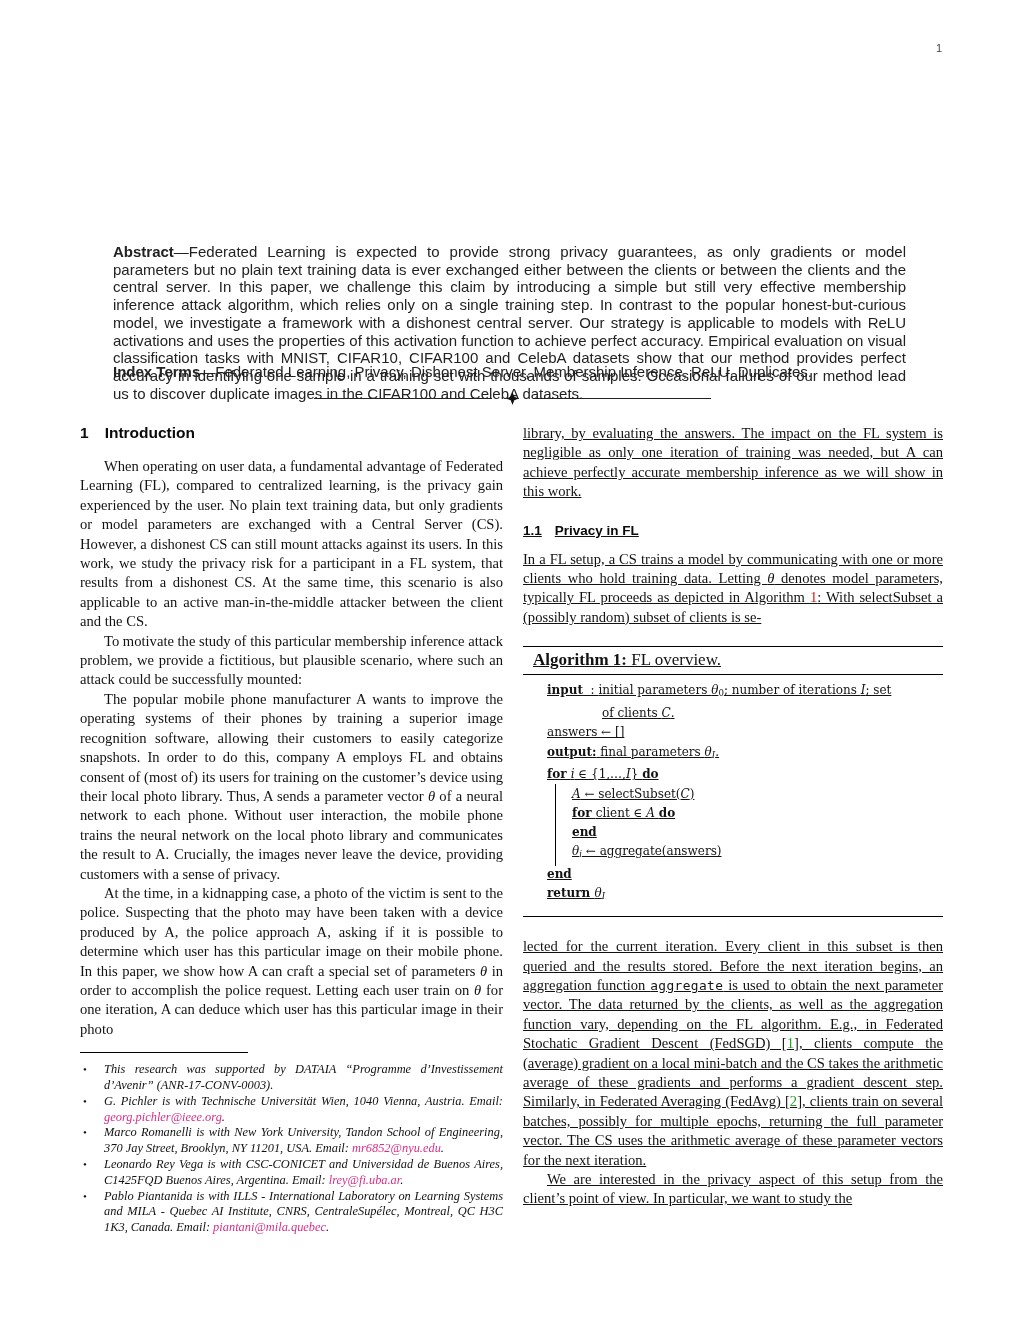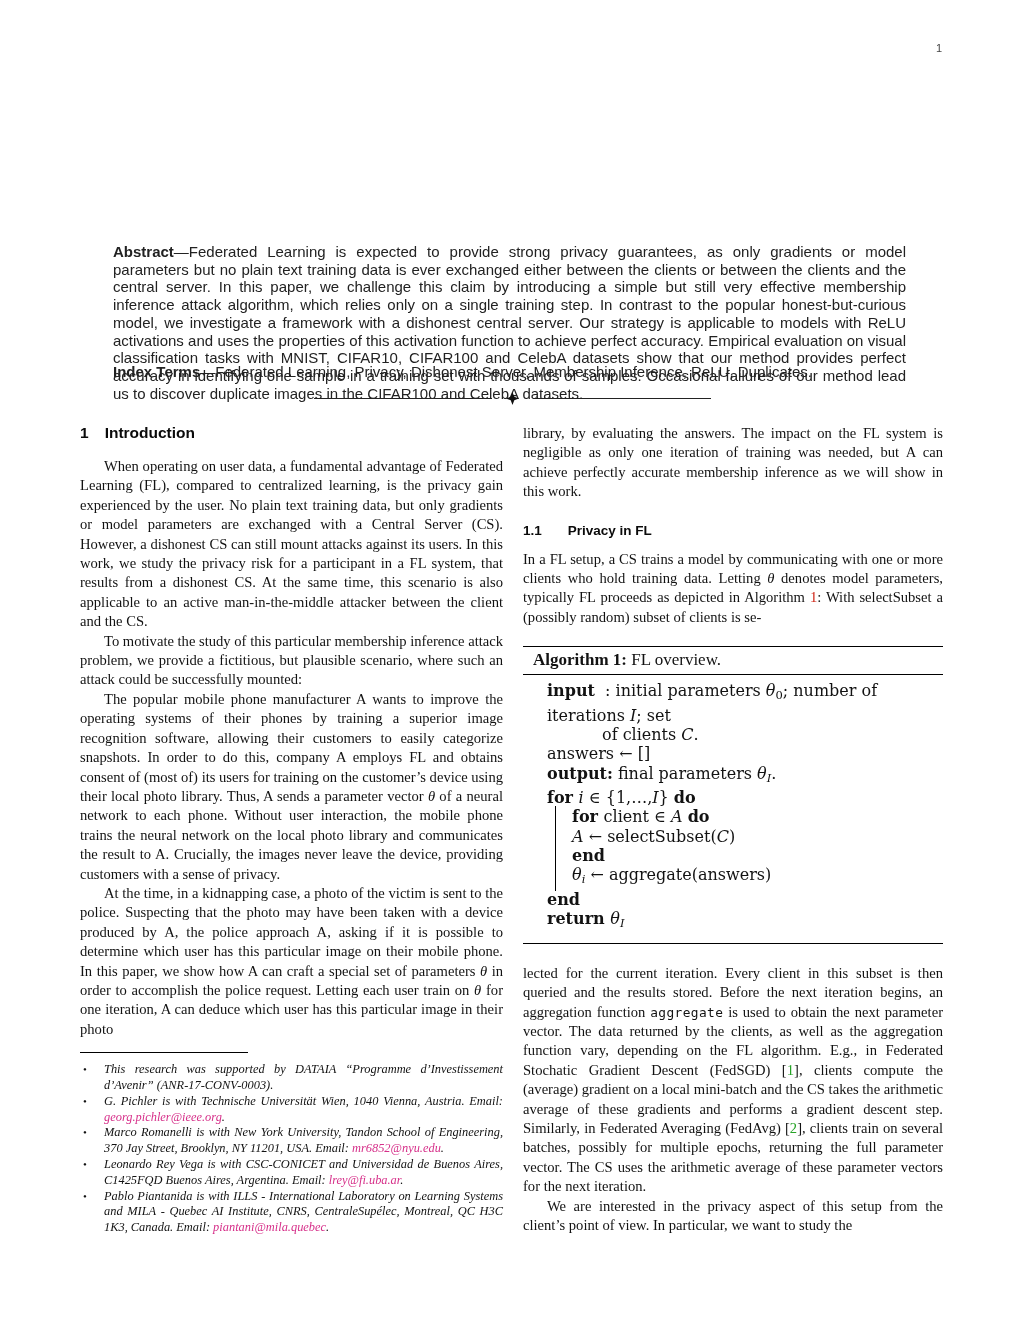--- a/index.html
+++ b/index.html
@@ -43,49 +43,49 @@
   .abstract{top:243px;}
   .indexterms{top:363px;}
   .separator{
     position:absolute;top:392px;left:0;width:100%;
     display:flex;align-items:center;justify-content:center;gap:14px;
   }
   .sep-line{width:178px;height:1px;background:#222;}
   .sep-star{width:13px;height:13px;display:block;}
   .col{position:absolute;top:424px;}
   .col-left{left:80px;width:423px;}
-  .col-right{left:523px;width:420px;}
+  .col-right{left:523px;width:420px;text-decoration:underline;}
   h1.section{
     font-family:"Liberation Sans",sans-serif;
     font-size:15.5px;font-weight:700;color:#0a0a0a;
     margin:0 0 15px 0;display:flex;gap:16px;align-items:baseline;
   }
   h2.subsection{
     font-family:"Liberation Sans",sans-serif;
     font-size:13.5px;font-weight:700;color:#0a0a0a;
-    margin:21px 0 12px 0;display:flex;gap:26px;align-items:baseline;
+    margin:21px 0 12px 0;display:flex;gap:13px;align-items:baseline;
   }
   p.body{
     margin:0;font-size:14.6px;line-height:19.4px;
     text-align:justify;
   }
   p.ind{text-indent:24px;}
   .footnotes{margin-top:13px;}
   .fn-rule{width:168px;height:1px;background:#000;margin:0 0 9px 0;}
   .fn{
     display:flex;font-style:italic;
     font-size:12.4px;line-height:15.8px;text-align:justify;
   }
   .fn-bullet{flex:none;width:21px;padding-left:3px;font-style:normal;font-size:11px;line-height:15.8px;}
   .fn-text{flex:1;}
   
   .alg{margin:19px 0 20px 0;border-top:1.5px solid #000;border-bottom:1.5px solid #000;}
   .alg-caption{padding:3px 0 4px 10px;font-size:17px;}
   .alg-midrule{height:1px;background:#000;}
-  .alg-body{padding:6px 0 9px 0;font-family:"DejaVu Serif","Liberation Serif",serif;font-size:16px;}
+  .alg-body{padding:6px 0 9px 0;font-family:"DejaVu Serif","Liberation Serif",serif;font-size:12px;}
   .alg-line{position:relative;line-height:19.3px;min-height:19.3px;}
   .vbar{position:absolute;top:-1px;bottom:-1px;width:1px;background:#000;}
   
   .s-b{font-weight:700;}
   .s-i{font-style:italic;}
   .s-g{font-style:italic;}
   .s-sub{font-size:0.72em;vertical-align:-0.28em;}
   .s-scr{font-style:italic;font-family:"DejaVu Serif",serif;}
   .s-red{color:var(--link-red);}
   .s-green{color:var(--cite-green);}
@@ -162,22 +162,22 @@
       <div class="alg-caption">
         <span class="s-b">Algorithm 1:</span><span> FL overview.</span>
       </div>
       <div class="alg-midrule"></div>
       <div class="alg-body">
           <div class="alg-line" style="padding-left: 24px;"><span class="s-b">input</span><span>&nbsp;&nbsp;: </span><span>initial parameters </span><span class="s-g">θ</span><span class="s-sub">0</span><span>; number of iterations </span><span class="s-i">I</span><span>; set</span></div>
           <div class="alg-line" style="padding-left: 79px;"><span>of clients </span><span class="s-scr">C</span><span>.</span></div>
           <div class="alg-line" style="padding-left: 24px;"><span>answers ← []</span></div>
           <div class="alg-line" style="padding-left: 24px;"><span class="s-b">output:</span><span> final parameters </span><span class="s-g">θ</span><span class="s-sub s-i">I</span><span>.</span></div>
           <div class="alg-line" style="padding-left: 24px;"><span class="s-b">for </span><span class="s-i">i</span><span> ∈ {1,…,</span><span class="s-i">I</span><span>} </span><span class="s-b">do</span></div>
+          <div class="alg-line" style="padding-left: 49px;"><span class="vbar" style="left: 32px;"></span><span class="s-scr">A</span><span> ← selectSubset(</span><span class="s-scr">C</span><span>)</span></div>
           <div class="alg-line" style="padding-left: 49px;"><span class="vbar" style="left: 32px;"></span><span class="s-b">for </span><span>client ∈ </span><span class="s-scr">A</span><span> </span><span class="s-b">do</span></div>
-          <div class="alg-line" style="padding-left: 49px;"><span class="vbar" style="left: 32px;"></span><span class="s-scr">A</span><span> ← selectSubset(</span><span class="s-scr">C</span><span>)</span></div>
           <div class="alg-line" style="padding-left: 49px;"><span class="vbar" style="left: 32px;"></span><span class="s-b">end</span></div>
           <div class="alg-line" style="padding-left: 49px;"><span class="vbar" style="left: 32px;"></span><span class="s-g">θ</span><span class="s-sub s-i">i</span><span> ← aggregate(answers)</span></div>
           <div class="alg-line" style="padding-left: 24px;"><span class="s-b">end</span></div>
           <div class="alg-line" style="padding-left: 24px;"><span class="s-b">return </span><span class="s-g">θ</span><span class="s-sub s-i">I</span></div>
         </div>
     </div>
 
     <p class="body"><span>lected for the current iteration. Every client in this subset is then queried and the results stored. Before the next iteration begins, an aggregation function </span><span class="s-mono">aggregate</span><span> is used to obtain the next parameter vector. The data returned by the clients, as well as the aggregation function vary, depending on the FL algorithm. E.g., in Federated Stochatic Gradient Descent (FedSGD) [</span><span class="s-green">1</span><span>], clients compute the (average) gradient on a local mini-batch and the CS takes the arithmetic average of these gradients and performs a gradient descent step. Similarly, in Federated Averaging (FedAvg) [</span><span class="s-green">2</span><span>], clients train on several batches, possibly for multiple epochs, returning the full parameter vector. The CS uses the arithmetic average of these parameter vectors for the next iteration.</span></p>
     <p class="body ind"><span>We are interested in the privacy aspect of this setup from the client’s point of view. In particular, we want to study the</span></p>
   </div>

